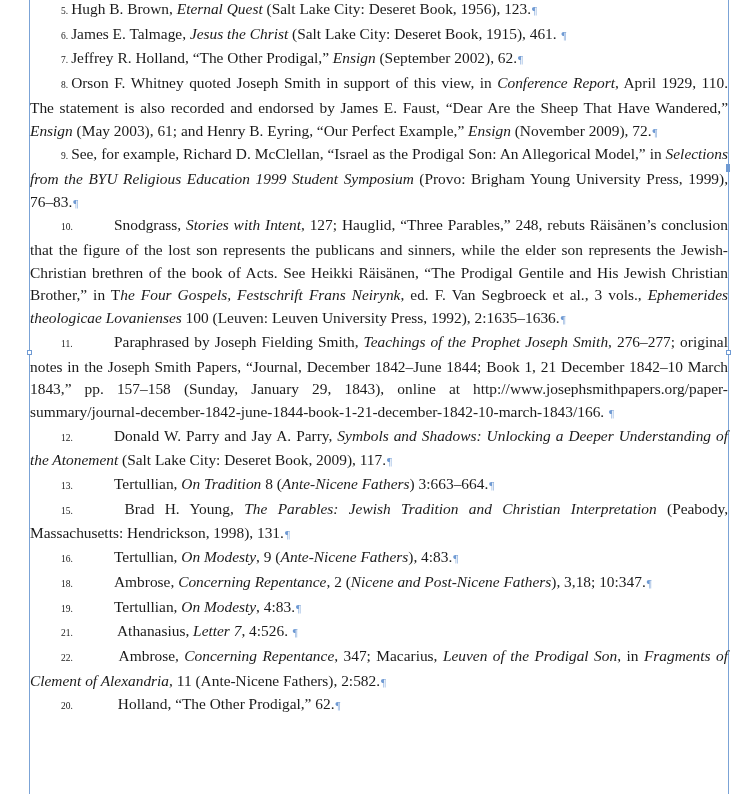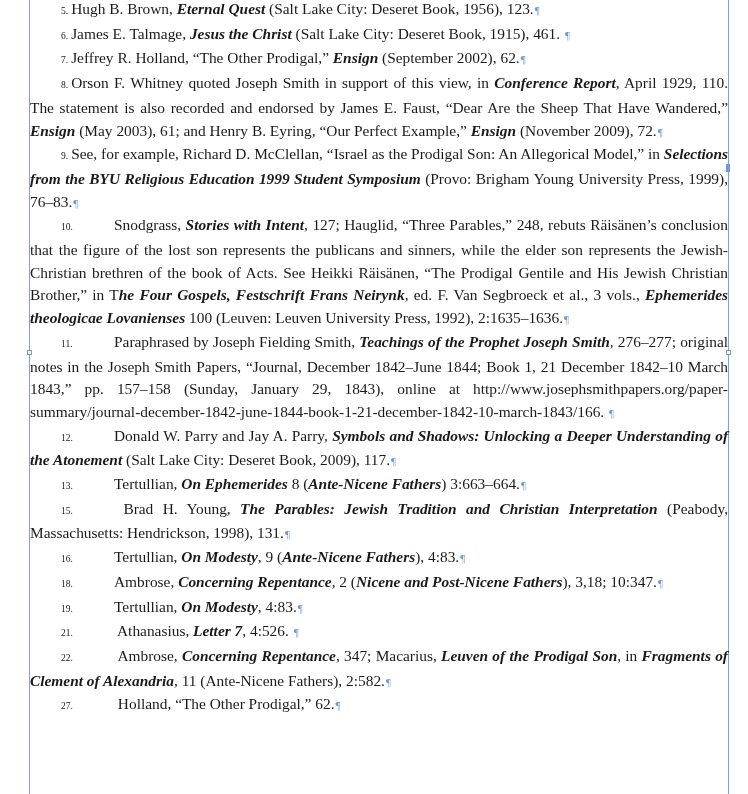--- a/index.html
+++ b/index.html
@@ -11,42 +11,42 @@
   .handle.left { left: 27px; top: 350px; }
   .handle.right { left: 726px; top: 350px; }
   .overset { position: absolute; left: 726px; top: 164px; width: 4px; height: 8px; background: #6f9ad3; }
   .text { position: absolute; left: 30px; top: -2px; width: 698px; font-size: 15.4px; line-height: 22.7px; }
   .note { margin: 0; text-align: justify; white-space: normal; }
   .note .num { font-size: 9.5px; margin-right: 3px; }
   .note.indent-a { text-indent: 31px; }
   .note.tab .num { display: inline-block; width: 50px; text-indent: 0; }
   .note.tab { text-indent: 31px; }
   .pil { color: #6f9ad3; font-size: 11px; margin-left: 1px; }
-  i { font-style: italic; font-weight: bold; }
+  i { font-style: italic; }
 </style>
 </head>
 <body>
 
 <div class="frame-left"></div>
 <div class="frame-right"></div>
 <div class="handle left"></div>
 <div class="handle right"></div>
 <div class="overset"></div>
 
 <div class="text" id="notes">
     <p class="note indent-a"><span class="num">5.</span><span>Hugh B. Brown, </span><i>Eternal Quest</i><span> (Salt Lake City: Deseret Book, 1956), 123.</span><span class="pil">¶</span></p>
     <p class="note indent-a"><span class="num">6.</span><span>James E. Talmage, </span><i>Jesus the Christ</i><span> (Salt Lake City: Deseret Book, 1915), 461. </span><span class="pil">¶</span></p>
     <p class="note indent-a"><span class="num">7.</span><span>Jeffrey R. Holland, “The Other Prodigal,” </span><i>Ensign</i><span> (September 2002), 62.</span><span class="pil">¶</span></p>
     <p class="note indent-a"><span class="num">8.</span><span>Orson F. Whitney quoted Joseph Smith in support of this view, in </span><i>Conference Report</i><span>, April 1929, 110. The statement is also recorded and endorsed by James E. Faust, “Dear Are the Sheep That Have Wandered,” </span><i>Ensign</i><span> (May 2003), 61; and Henry B. Eyring, “Our Perfect Example,” </span><i>Ensign</i><span> (November 2009), 72.</span><span class="pil">¶</span></p>
     <p class="note indent-a"><span class="num">9.</span><span>See, for example, Richard D. McClellan, “Israel as the Prodigal Son: An Allegorical Model,” in </span><i>Selections from the BYU Religious Education 1999 Student Symposium</i><span> (Provo: Brigham Young University Press, 1999), 76–83.</span><span class="pil">¶</span></p>
     <p class="note tab"><span class="num">10.</span><span>Snodgrass, </span><i>Stories with Intent</i><span>, 127; Hauglid, “Three Parables,” 248, rebuts Räisänen’s conclusion that the figure of the lost son represents the publicans and sinners, while the elder son represents the Jewish-Christian brethren of the book of Acts. See Heikki Räisänen, “The Prodigal Gentile and His Jewish Christian Brother,” in T</span><i>he Four Gospels, Festschrift Frans Neirynk</i><span>, ed. F. Van Segbroeck et al., 3 vols., </span><i>Ephemerides theologicae Lovanienses</i><span> 100 (Leuven: Leuven University Press, 1992), 2:1635–1636.</span><span class="pil">¶</span></p>
     <p class="note tab"><span class="num">11.</span><span>Paraphrased by Joseph Fielding Smith, </span><i>Teachings of the Prophet Joseph Smith</i><span>, 276–277; original notes in the Joseph Smith Papers, “Journal, December 1842–June 1844; Book 1, 21 December 1842–10 March 1843,” pp. 157–158 (Sunday, January 29, 1843), online at http://www.josephsmithpapers.org/paper-summary/journal-december-1842-june-1844-book-1-21-december-1842-10-march-1843/166. </span><span class="pil">¶</span></p>
     <p class="note tab"><span class="num">12.</span><span>Donald W. Parry and Jay A. Parry, </span><i>Symbols and Shadows: Unlocking a Deeper Understanding of the Atonement</i><span> (Salt Lake City: Deseret Book, 2009), 117.</span><span class="pil">¶</span></p>
-    <p class="note tab"><span class="num">13.</span><span>Tertullian, </span><i>On Ephemerides</i><span> 8 (</span><i>Ante-Nicene Fathers</i><span>) 3:663–664.</span><span class="pil">¶</span></p>
+    <p class="note tab"><span class="num">13.</span><span>Tertullian, </span><i>On Tradition</i><span> 8 (</span><i>Ante-Nicene Fathers</i><span>) 3:663–664.</span><span class="pil">¶</span></p>
     <p class="note tab"><span class="num">15.</span><span> Brad H. Young, </span><i>The Parables: Jewish Tradition and Christian Interpretation</i><span> (Peabody, Massachusetts: Hendrickson, 1998), 131.</span><span class="pil">¶</span></p>
     <p class="note tab"><span class="num">16.</span><span>Tertullian, </span><i>On Modesty</i><span>, 9 (</span><i>Ante-Nicene Fathers</i><span>), 4:83.</span><span class="pil">¶</span></p>
     <p class="note tab"><span class="num">18.</span><span>Ambrose, </span><i>Concerning Repentance</i><span>, 2 (</span><i>Nicene and Post-Nicene Fathers</i><span>), 3,18; 10:347.</span><span class="pil">¶</span></p>
     <p class="note tab"><span class="num">19.</span><span>Tertullian, </span><i>On Modesty</i><span>, 4:83.</span><span class="pil">¶</span></p>
     <p class="note tab"><span class="num">21.</span><span> Athanasius, </span><i>Letter 7</i><span>, 4:526. </span><span class="pil">¶</span></p>
     <p class="note tab"><span class="num">22.</span><span> Ambrose, </span><i>Concerning Repentance</i><span>, 347; Macarius, </span><i>Leuven of the Prodigal Son</i><span>, in </span><i>Fragments of Clement of Alexandria</i><span>, 11 (Ante-Nicene Fathers), 2:582.</span><span class="pil">¶</span></p>
-    <p class="note tab"><span class="num">27.</span><span> Holland, “The Other Prodigal,” 62.</span><span class="pil">¶</span></p>
+    <p class="note tab"><span class="num">20.</span><span> Holland, “The Other Prodigal,” 62.</span><span class="pil">¶</span></p>
     <p class="note tab"></p>
   </div>
 
 </body></html>

